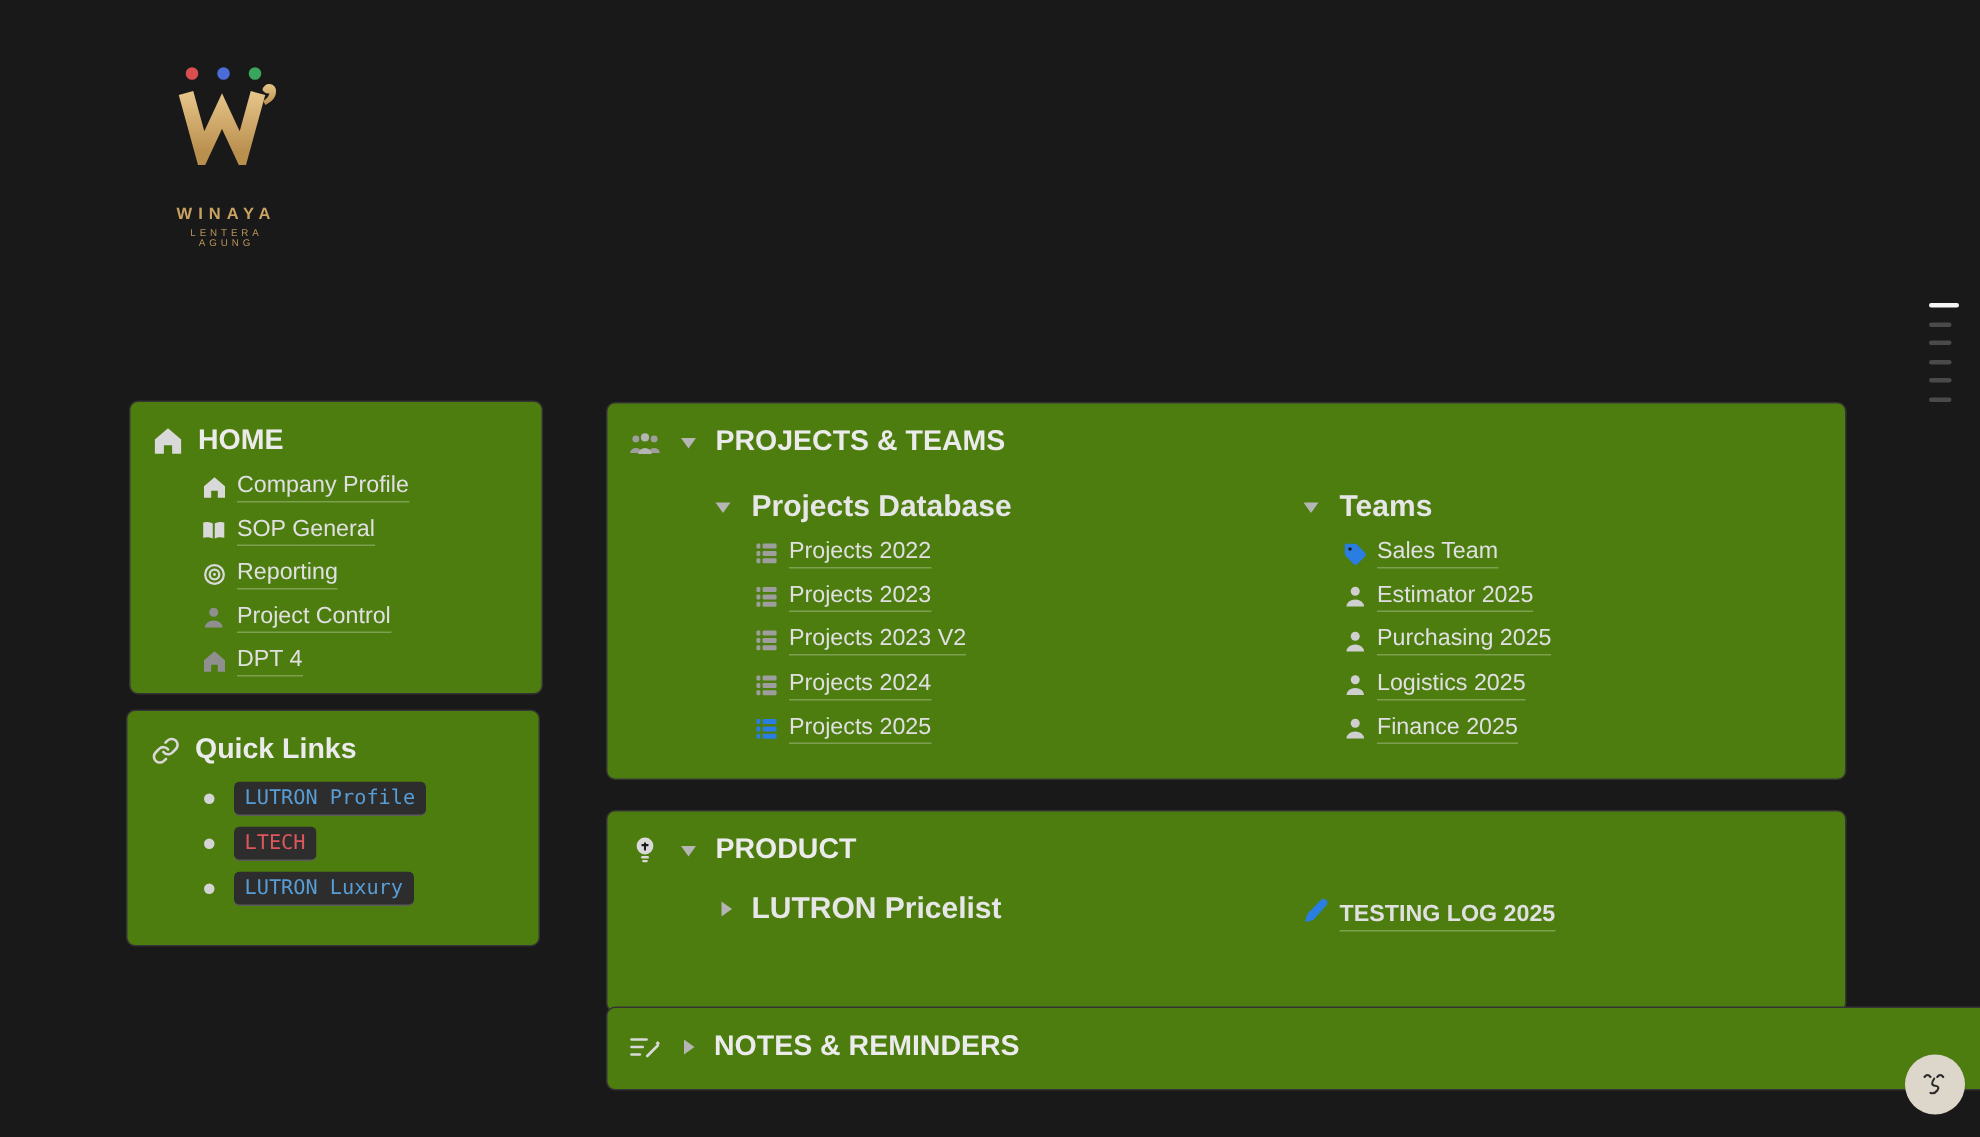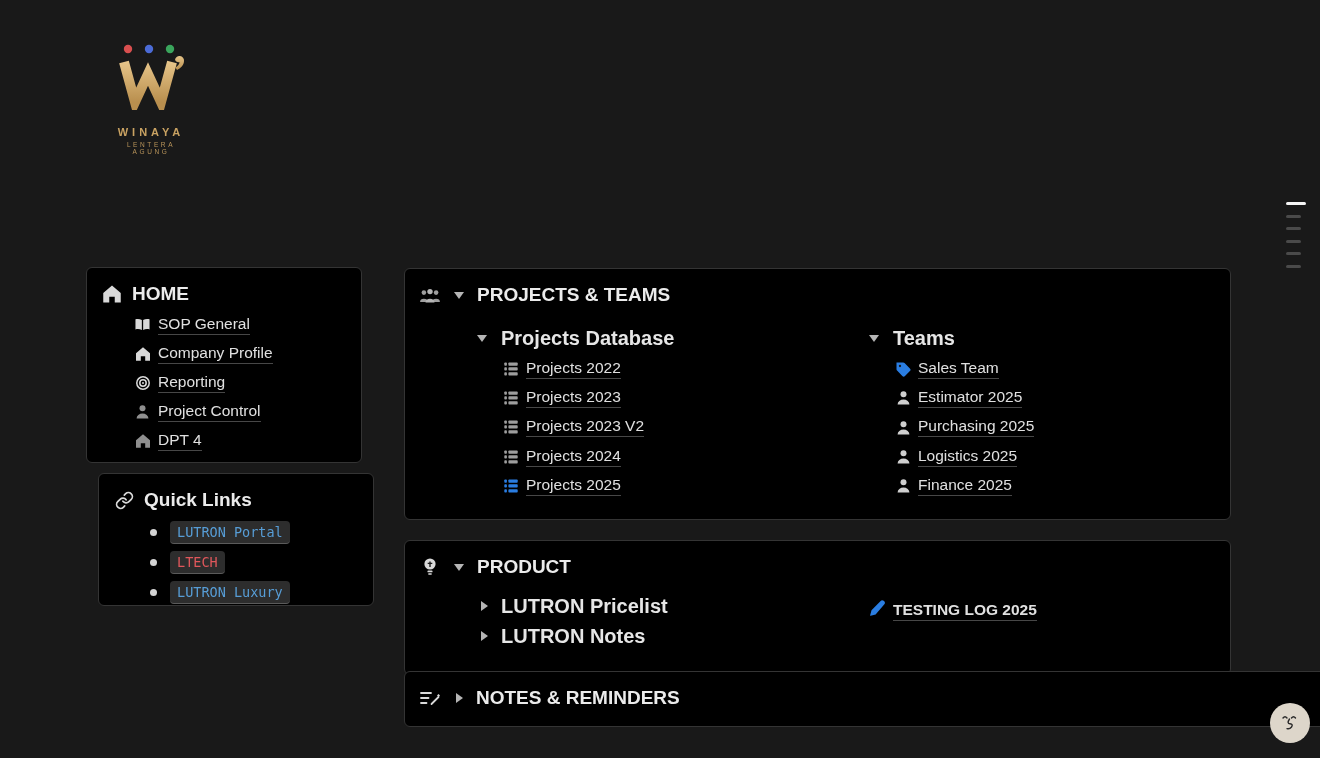--- a/index.html
+++ b/index.html
@@ -1,31 +1,31 @@
 <!DOCTYPE html>
 <html><head>
 <meta charset="utf-8">
 <style>
   html,body{margin:0;padding:0;background:#191919;}
   #canvas{position:relative;width:1320px;height:758px;background:#191919;overflow:hidden;
           font-family:"Liberation Sans",sans-serif;color:#dfdfdf;}
 
   
   #logo{position:absolute;left:108px;top:38px;width:86px;text-align:center;}
-  #logo .wordmark{color:#c9a262;font-size:11px;font-weight:bold;letter-spacing:4px;margin-top:12px;}
+  #logo .wordmark{color:#c9a262;font-size:11px;font-weight:bold;letter-spacing:4px;margin-top:22px;}
   #logo .subtitle{color:#b8945a;font-size:6.5px;letter-spacing:2.6px;margin-top:3px;}
 
   
   #page-title{position:absolute;left:85px;top:188px;font-size:41px;font-weight:bold;
               color:#d6d6d6;letter-spacing:-0.5px;}
 
   
-  .card{position:absolute;border:1px solid #343434;border-radius:6px;background:#000000;box-sizing:border-box;}
+  .card{position:absolute;border:1px solid #343434;border-radius:6px;background:#4d7c0f;box-sizing:border-box;}
   #home-card{left:86px;top:267px;width:276px;height:196px;}
-  #quick-card{left:98px;top:473px;width:276px;height:133px;}
+  #quick-card{left:84px;top:473px;width:276px;height:158px;}
   #projects-card{left:404px;top:268px;width:827px;height:252px;}
   #product-card{left:404px;top:540px;width:827px;height:135px;}
   #notes-card{left:404px;top:671px;width:974px;height:56px;}
 
   .card-header{display:flex;align-items:center;padding:14px 0 0 14px;height:24px;}
   .card-header .hicon{width:22px;display:flex;justify-content:center;flex:none;}
   .card-header .htitle{font-size:19px;font-weight:bold;color:#ebebeb;margin-left:9px;white-space:nowrap;}
   .card-header .tri-down{margin-left:13px;}
   .card-header .tri-right{margin-left:15px;}
   .card-header .htitle.after-tri{margin-left:13px;}
@@ -111,34 +111,34 @@
       <span class="hicon">
         <svg width="20" height="20" viewBox="0 0 16 16">
             <path d="M8 1.2 L15 7.2 V14.8 H10.2 V10.2 H5.8 V14.8 H1 V7.2 Z" fill="#d9d9d9"></path>
           </svg>
       </span>
       <span class="htitle">HOME</span>
     </div>
     <div class="side-list">
       <div class="row">
         <span class="icon">
+          <svg width="16" height="16" viewBox="0 0 16 16">
+              <path d="M8 1.2 L15 7.2 V14.8 H10.2 V10.2 H5.8 V14.8 H1 V7.2 Z" fill="#d9d9d9"></path>
+            </svg>
+        </span>
+        <span class="ulink">Company Profile</span>
+      </div>
+      <div class="row">
+        <span class="icon">
           <svg width="17" height="15" viewBox="0 0 18 16">
             <path d="M1.5 2.5 C3.6 1.8 6.2 2 8.3 3.2 V13.9 C6.2 12.8 3.6 12.6 1.5 13.3 Z" fill="#d9d9d9"></path>
             <path d="M16.5 2.5 C14.4 1.8 11.8 2 9.7 3.2 V13.9 C11.8 12.8 14.4 12.6 16.5 13.3 Z" fill="#d9d9d9"></path>
           </svg>
         </span>
         <span class="ulink">SOP General</span>
-      </div>
-      <div class="row">
-        <span class="icon">
-          <svg width="16" height="16" viewBox="0 0 16 16">
-              <path d="M8 1.2 L15 7.2 V14.8 H10.2 V10.2 H5.8 V14.8 H1 V7.2 Z" fill="#d9d9d9"></path>
-            </svg>
-        </span>
-        <span class="ulink">Company Profile</span>
       </div>
       <div class="row">
         <span class="icon">
           <svg width="16" height="16" viewBox="0 0 18 18">
             <circle cx="9" cy="9" r="7" fill="none" stroke="#d9d9d9" stroke-width="1.7"></circle>
             <circle cx="9" cy="9" r="3.6" fill="none" stroke="#d9d9d9" stroke-width="1.7"></circle>
             <circle cx="9" cy="9" r="1.1" fill="#d9d9d9"></circle>
           </svg>
         </span>
         <span class="ulink">Reporting</span>
@@ -169,21 +169,21 @@
         <svg width="19" height="19" viewBox="0 0 24 24" fill="none" stroke="#d9d9d9" stroke-width="2.2" stroke-linecap="round" stroke-linejoin="round">
           <path d="M10 13a5 5 0 0 0 7.54.54l3-3a5 5 0 0 0-7.07-7.07l-1.72 1.71"></path>
           <path d="M14 11a5 5 0 0 0-7.54-.54l-3 3a5 5 0 0 0 7.07 7.07l1.71-1.71"></path>
         </svg>
       </span>
       <span class="htitle">Quick Links</span>
     </div>
     <div class="bullet-list">
       <div class="row">
         <span class="bullet"></span>
-        <span class="code-pill code-blue">LUTRON Portal</span>
+        <span class="code-pill code-blue">LUTRON Profile</span>
       </div>
       <div class="row">
         <span class="bullet"></span>
         <span class="code-pill code-red">LTECH</span>
       </div>
       <div class="row">
         <span class="bullet"></span>
         <span class="code-pill code-blue">LUTRON Luxury</span>
       </div>
     </div>
@@ -356,24 +356,20 @@
       </span>
       <span class="tri-down"></span>
       <span class="htitle after-tri">PRODUCT</span>
     </div>
 
     <div class="group" style="left:76px;">
       <div class="toggle-row">
         <span class="tri-right"></span>
         <span class="tlabel">LUTRON Pricelist</span>
       </div>
-      <div class="toggle-row">
-        <span class="tri-right"></span>
-        <span class="tlabel">LUTRON Notes</span>
-      </div>
     </div>
 
     <div id="testing-row">
       <span class="icon">
         <svg width="18" height="18" viewBox="0 0 18 18">
           <path d="M11.4 2.2 a2.6 2.6 0 0 1 4.4 2.6 L6.6 15.4 L1.7 16.7 a0.45 0.45 0 0 1 -0.55 -0.55 L2.5 11.3 Z" fill="#2a7de1"></path>
           <path d="M13.2 1 l1.2 2.2 2.2 1.2 -2.2 1.2 -1.2 2.2 -1.2 -2.2 -2.2 -1.2 2.2 -1.2 Z" fill="#5aa2ef" opacity="0.0"></path>
         </svg>
       </span>
       <span class="ulink bold">TESTING LOG 2025</span>

